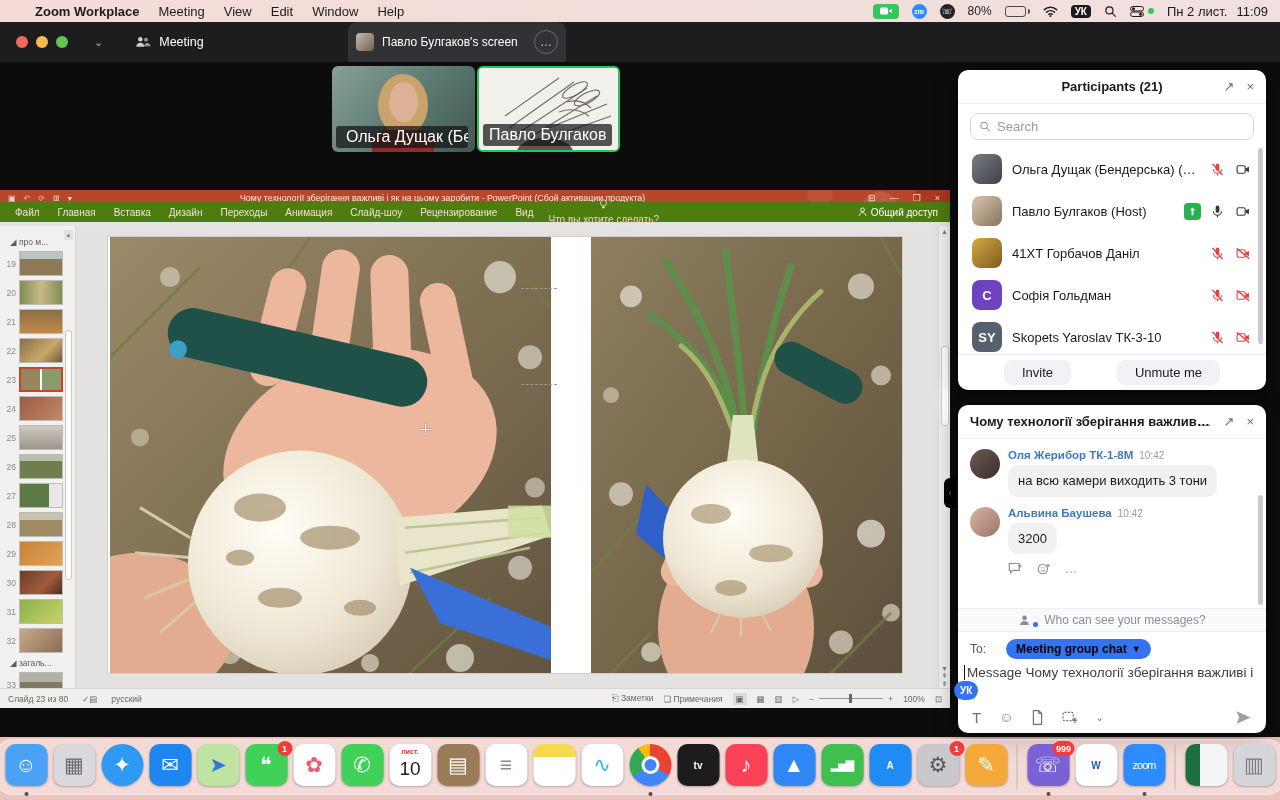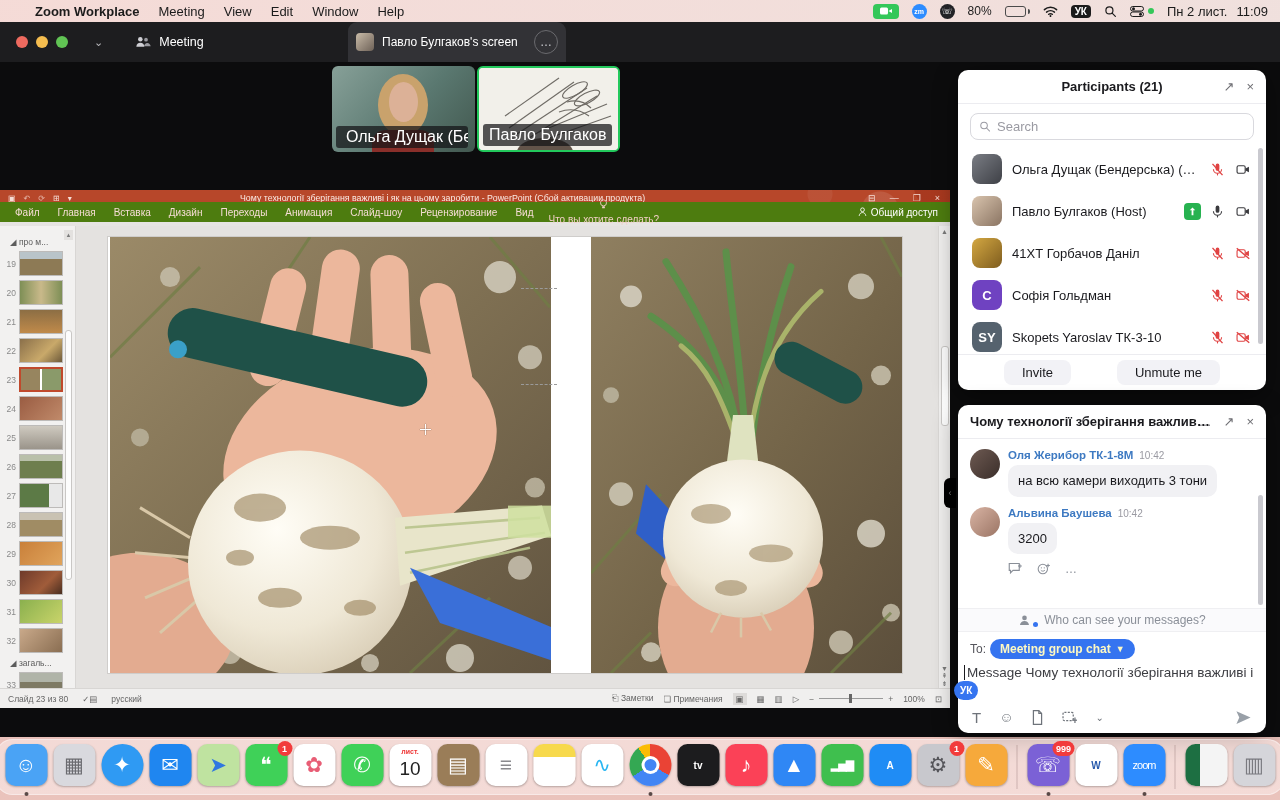--- a/index.html
+++ b/index.html
@@ -127,22 +127,22 @@
   .cavatar { width:30px; height:30px; border-radius:50%; flex:none; }
   .mhead { font-size:11.5px; margin-bottom:4px; }
   .mname { color:#3e7ac2; font-weight:700; }
   .mtime { color:#9a9aa2; margin-left:6px; font-size:10px; }
   .bubble { background:#f1f1f4; border-radius:10px; padding:7px 10px; font-size:13px; color:#1a1a1e; display:inline-block; max-width:218px; line-height:1.35; }
   .msg-actions { display:flex; gap:14px; color:#8a8f98; font-size:12px; padding-left:50px; margin-top:-2px; }
   .chat-scroll { position:absolute; right:3px; top:90px; width:5px; height:110px; background:#c9c9cf; border-radius:3px; }
   .privacy { position:absolute; left:0; top:203px; width:100%; height:24px; background:#fafafc; border-top:1px solid #efeff2; border-bottom:1px solid #efeff2;
     display:flex; align-items:center; justify-content:center; gap:6px; color:#8a8f98; font-size:12px; }
   .privacy .pdot { width:5px; height:5px; border-radius:50%; background:#3574f0; margin-left:-4px; margin-top:8px; }
-  .torow { position:absolute; left:12px; top:234px; display:flex; align-items:center; gap:4px; font-size:12px; color:#55555c; }
-  .topill { background:#3574f0; color:#fef9c3; border-radius:11px; padding:3px 10px; font-size:12px; font-weight:700; display:flex; gap:5px; align-items:center; }
+  .torow { position:absolute; left:12px; top:234px; display:flex; align-items:center; gap:20px; font-size:12px; color:#55555c; }
+  .topill { background:#3574f0; color:#000000; border-radius:11px; padding:3px 10px; font-size:12px; font-weight:700; display:flex; gap:5px; align-items:center; }
   .chatinput { position:absolute; left:6px; top:258px; width:290px; }
   .chatinput input { width:100%; border:none; outline:none; font-size:13.5px; font-family:inherit; color:#1a1a1e; border-left:1.5px solid #1a1a1e; padding-left:2px; }
   .chatinput input::placeholder { color:#3c3d42; }
   .ukbadge { position:absolute; left:-4px; top:276px; background:#3574f0; color:#fff; font-size:10px; font-weight:700; padding:4px 6px; border-radius:11px; z-index:12; }
   .chat-toolbar { position:absolute; left:0; bottom:0; width:100%; height:32px; display:flex; align-items:center; gap:18px; padding:0 14px; color:#6e737a; font-size:14px; }
   .send { margin-left:auto; }
   
   .dock { position:absolute; left:50%; transform:translateX(-50%); bottom:5px; height:56px; background:rgba(252,238,237,.55);
     border:1px solid rgba(255,255,255,.4); border-radius:17px; display:flex; align-items:center; gap:5px; padding:0 8px; z-index:60; }
   .dock-item { position:relative; width:43px; height:50px; display:flex; justify-content:center; }

